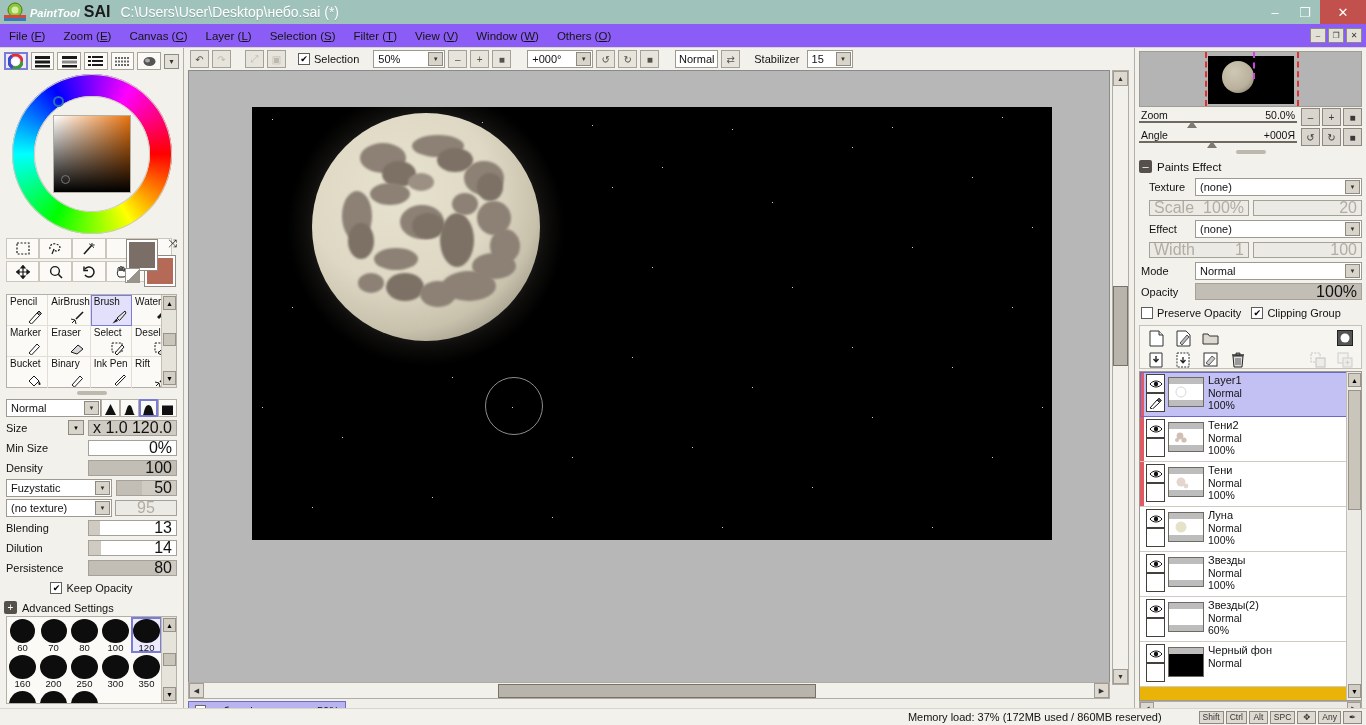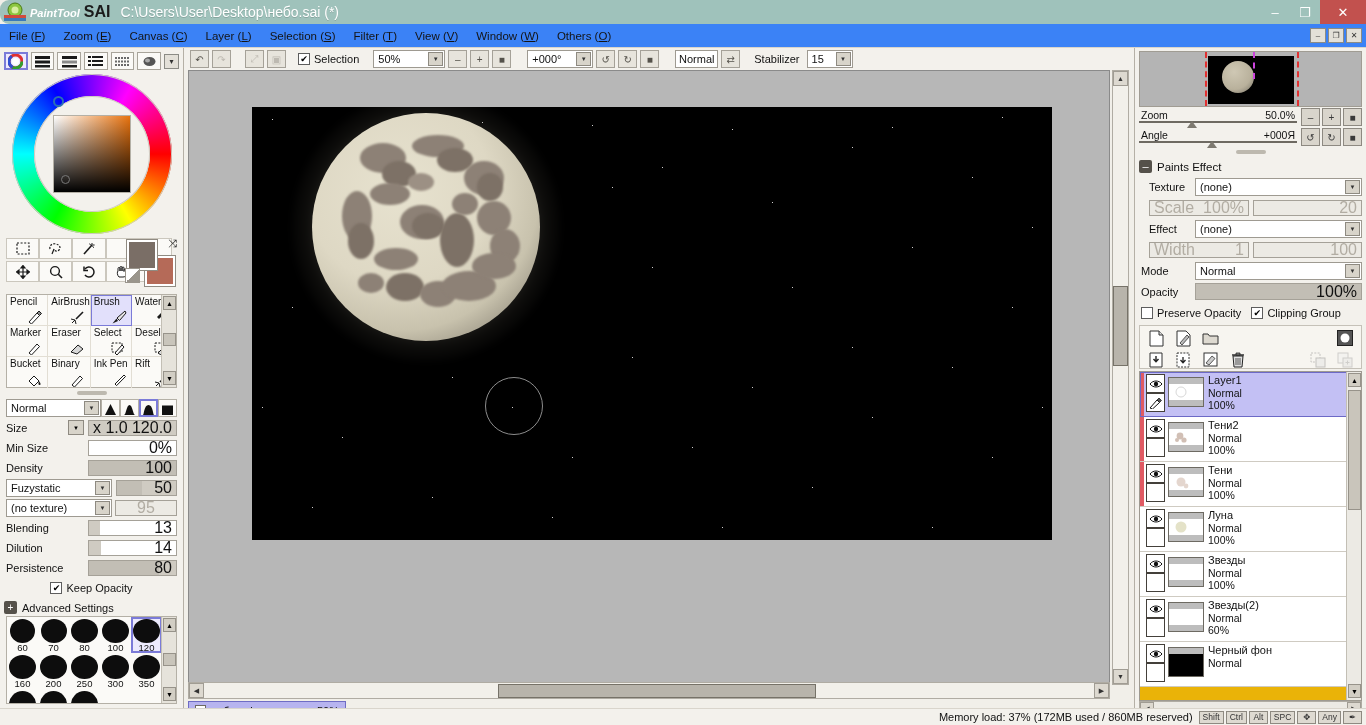--- a/index.html
+++ b/index.html
@@ -11,39 +11,39 @@
     font-size: 11px;
     background: #ece9e2;
     -webkit-font-smoothing: none;
   }
   #app { position: relative; width: 1366px; height: 725px; background: #f1efe9; }
 
   
   .titlebar {
     position: absolute; left: 0; top: 0; width: 1366px; height: 24px;
     background: #9fc2bb;
-    display: flex; align-items: center; border-radius: 9px;
+    display: flex; align-items: center;
   }
   .logo-wrap { display: flex; align-items: center; padding-left: 4px; }
   .app-title {
     color: #ffffff; font-size: 14px; margin-left: 10px;
     text-shadow: 0 1px 0 rgba(0,0,0,.15);
     font-family: "Liberation Sans", sans-serif;
   }
   .win-btns { margin-left: auto; display: flex; height: 24px; }
   .win-btn {
     width: 30px; height: 24px; display: flex; align-items: center; justify-content: center;
     color: #ffffff; font-size: 13px; line-height: 1;
   }
   .win-btn.close { background: #c2514e; width: 46px; }
 
   
   .menubar {
     position: absolute; left: 0; top: 24px; width: 1366px; height: 24px;
-    background: #3b82f6; display: flex; align-items: center;
+    background: #8b5cf6; display: flex; align-items: center;
     border-bottom: 1px solid #d9d5cc;
   }
   .menu-item { padding: 2px 9px; color: #141414; font-size: 11.5px; cursor: default; }
   .menu-item u { text-decoration: underline; }
   .mdi-btns { margin-left: auto; display: flex; gap: 2px; padding-right: 4px; }
   .mdi-btn {
     width: 16px; height: 15px; border: 1px solid #8b8b85; background: #e3e0d8;
     display: flex; align-items: center; justify-content: center;
     font-size: 8px; color: #333;
   }
@@ -343,20 +343,21 @@
   .lb-hscroll {
     margin: 0 4px; height: 15px; background: #eceae4; border: 1px solid #b0aca3;
     display: flex; align-items: center; justify-content: space-between;
   }
 
   
   .statusbar {
     position: absolute; left: 0; bottom: 0; width: 1366px; height: 17px;
     background: #f3f1ec; display: flex; align-items: center;
     border-top: 1px solid #d9d5cc;
+    gap: 31px;
   }
   .status-text { margin-left: auto; font-size: 11px; color: #111; padding-right: 6px; }
   .mod-keys { display: flex; gap: 2px; padding-right: 4px; }
   .mkey {
     height: 13px; min-width: 19px; padding: 0 3px; border: 1px solid #8e8a81; background: #dedad1;
     display: flex; align-items: center; justify-content: center;
     font-size: 8.5px; color: #333; font-family: "Liberation Sans", sans-serif;
   }
 </style>
 </head>

